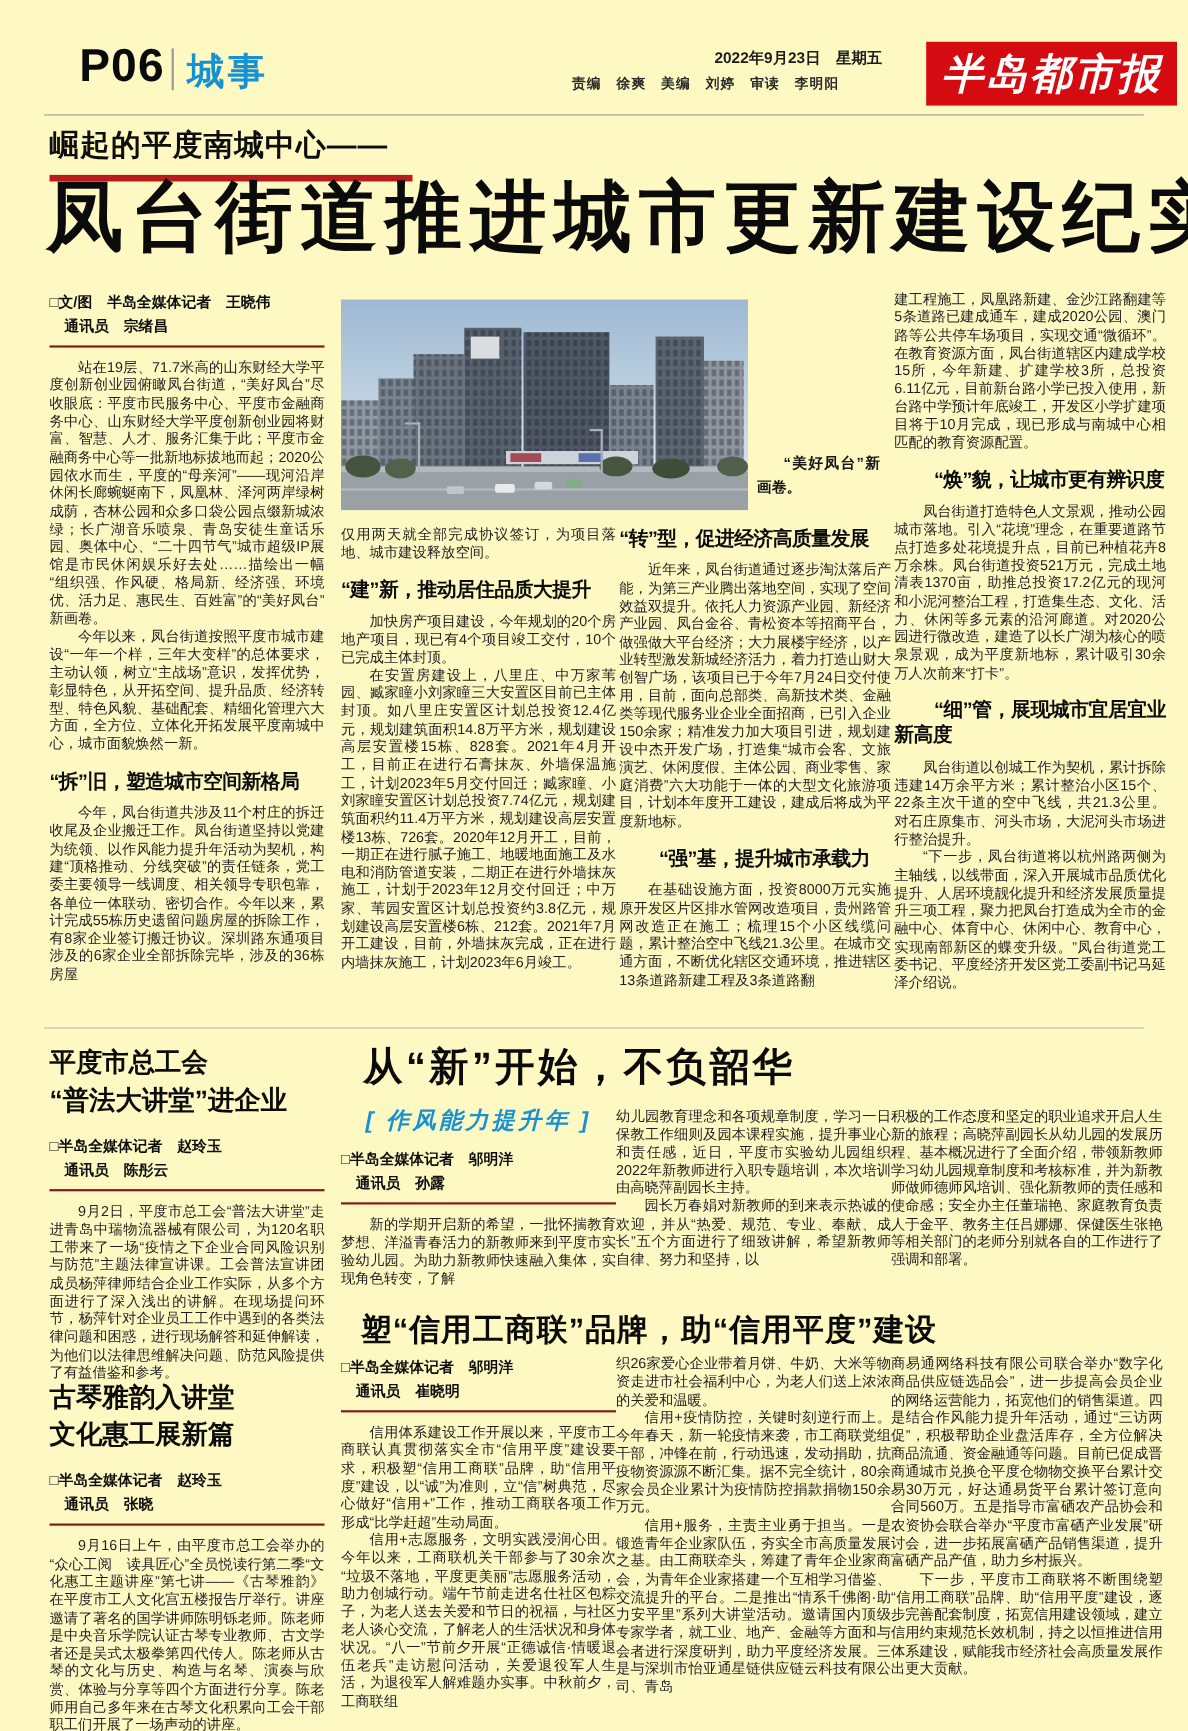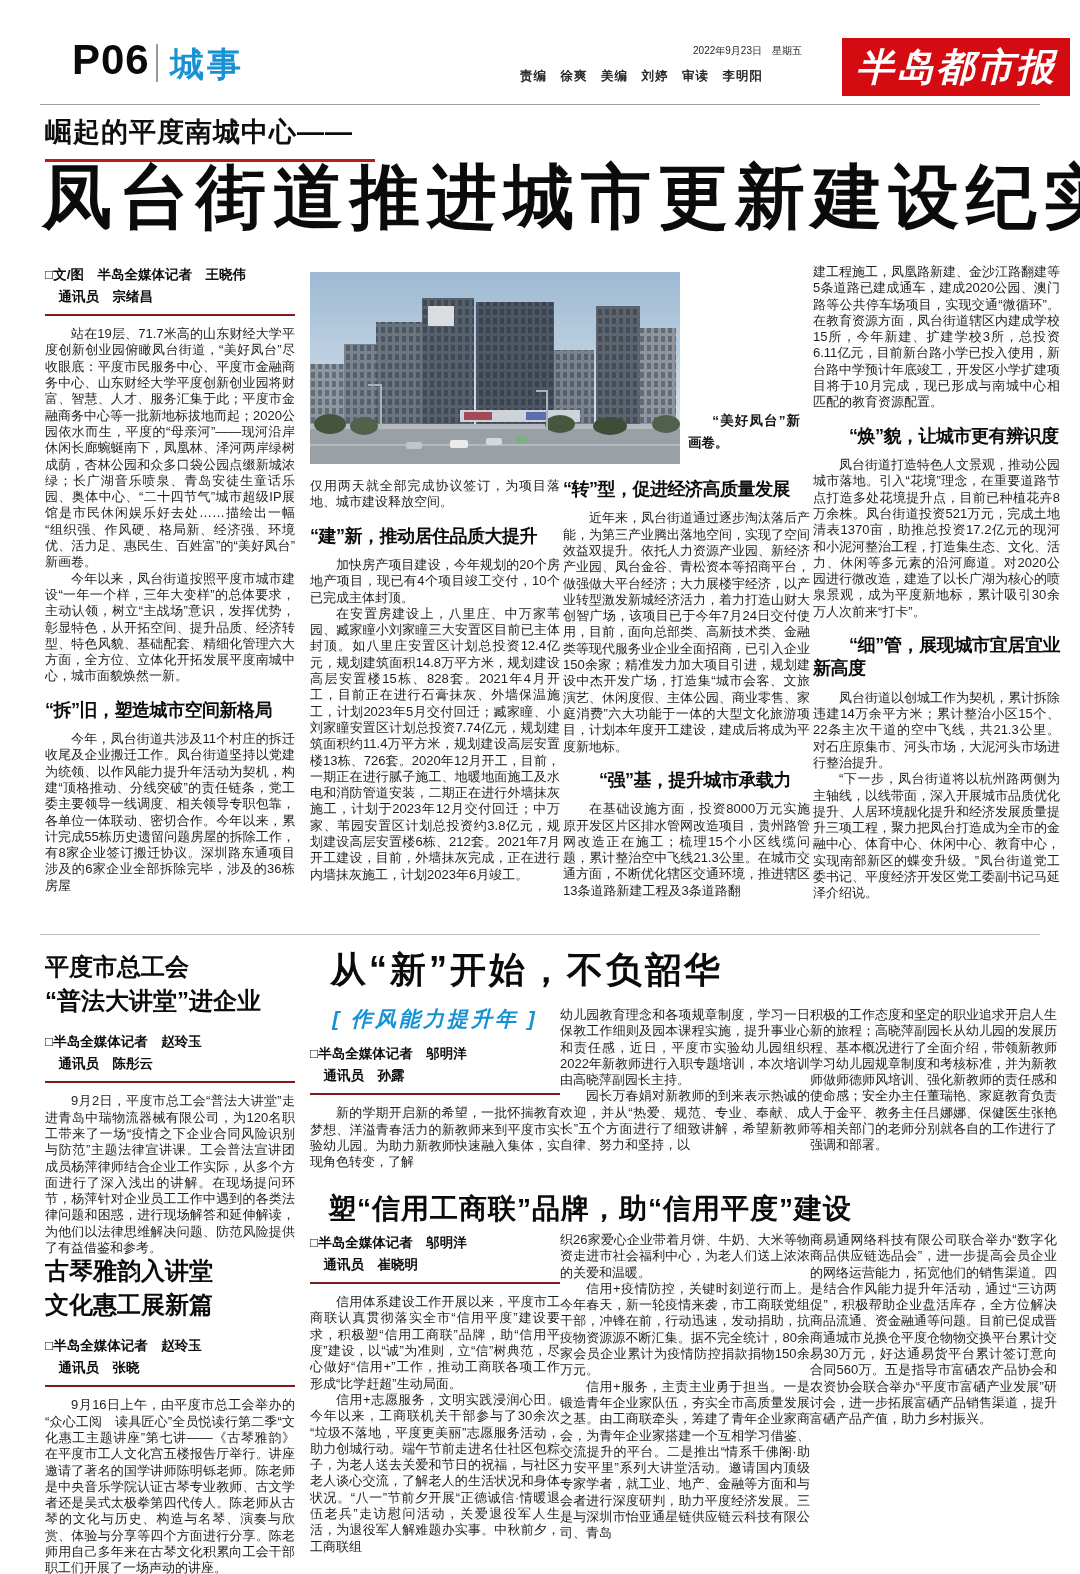--- a/index.html
+++ b/index.html
@@ -4,38 +4,38 @@
 <style>
   :root{
     --blue:#1791d3;
     --red:#d40b10;
     --ink:#151515;
     --body:#222222;
   }
   html,body{margin:0;padding:0;background:#e9e9e9;}
   .page{
     position:relative;width:1080px;height:1574px;margin:0 auto;
-    background:#ffffff;overflow:hidden;
+    background:#fef9c3;overflow:hidden;
     font-family:"Liberation Sans",sans-serif;color:var(--body);
   }
   
   .hdr-pageno{position:absolute;left:72px;top:36px;font-size:42px;font-weight:900;color:#0a0a0a;letter-spacing:1px;}
   .hdr-vbar{position:absolute;left:156px;top:44px;width:2px;height:38px;background:#9a9a9a;}
   .hdr-section{position:absolute;left:170px;top:42px;font-size:34px;font-weight:900;color:var(--blue);letter-spacing:3px;}
-  .hdr-date{position:absolute;left:520px;top:44px;width:282px;text-align:right;font-size:10px;font-weight:400;color:#1c1c1c;}
+  .hdr-date{position:absolute;left:520px;top:44px;width:282px;text-align:right;font-size:14px;font-weight:700;color:#1c1c1c;}
   .hdr-staff{position:absolute;left:520px;top:68px;width:282px;text-align:left;font-size:12.5px;font-weight:600;color:#2a2a2a;letter-spacing:1px;}
   .masthead{
     position:absolute;left:842px;top:38px;width:228px;height:58px;background:var(--red);
     display:flex;align-items:center;justify-content:center;
     color:#fff;font-size:38px;font-weight:900;font-style:italic;letter-spacing:2px;
   }
   .hdr-rule{position:absolute;left:40px;top:104px;width:1000px;height:1px;background:#9c9c9c;}
 
   
-  .kicker{position:absolute;left:45px;top:114px;width:330px;font-size:27px;font-weight:800;color:#0e0e0e;letter-spacing:1px;padding-bottom:9px;border-bottom:3px solid #b91c1c;}
+  .kicker{position:absolute;left:45px;top:114px;width:330px;font-size:27px;font-weight:800;color:#0e0e0e;letter-spacing:1px;padding-bottom:9px;border-bottom:6px solid #b91c1c;}
   .headline{position:absolute;left:42px;top:160px;width:1005px;font-size:70px;line-height:1.08;font-weight:900;color:#0b0b0b;letter-spacing:7px;white-space:nowrap;}
 
   .col{position:absolute;width:250px;font-size:13px;line-height:16.3px;text-align:justify;color:#1e1e1e;}
   .col-1{left:45px;top:264px;}
   .col-2{left:310px;top:478px;}
   .col-3{left:563px;top:478px;width:247px;}
   .col-4{left:813px;top:264px;width:247px;}
   .body-p{text-indent:2em;margin:0;}
   .colhead{font-size:18px;font-weight:900;color:#0c0c0c;letter-spacing:-0.5px;margin:14px 0 9px;line-height:1.3;}
   .colhead.indent{text-indent:2em;}
@@ -231,17 +231,18 @@
         <p class="body-p">信用体系建设工作开展以来，平度市工商联认真贯彻落实全市“信用平度”建设要求，积极塑“信用工商联”品牌，助“信用平度”建设，以“诚”为准则，立“信”树典范，尽心做好“信用+”工作，推动工商联各项工作形成“比学赶超”生动局面。</p>
         <p class="body-p">信用+志愿服务，文明实践浸润心田。今年以来，工商联机关干部参与了30余次“垃圾不落地，平度更美丽”志愿服务活动，助力创城行动。端午节前走进名仕社区包粽子，为老人送去关爱和节日的祝福，与社区老人谈心交流，了解老人的生活状况和身体状况。“八一”节前夕开展“正德诚信·情暖退伍老兵”走访慰问活动，关爱退役军人生活，为退役军人解难题办实事。中秋前夕，工商联组</p>
       </div>
       <div class="bcol">
         <p class="body-p" style="text-indent:0;">织26家爱心企业带着月饼、牛奶、大米等物资走进市社会福利中心，为老人们送上浓浓的关爱和温暖。</p>
         <p class="body-p">信用+疫情防控，关键时刻逆行而上。今年春天，新一轮疫情来袭，市工商联党组干部，冲锋在前，行动迅速，发动捐助，抗疫物资源源不断汇集。据不完全统计，80余家会员企业累计为疫情防控捐款捐物150余万元。</p>
         <p class="body-p">信用+服务，主责主业勇于担当。一是锻造青年企业家队伍，夯实全市高质量发展之基。由工商联牵头，筹建了青年企业家商会，为青年企业家搭建一个互相学习借鉴、交流提升的平台。二是推出“情系千佛阁·助力安平里”系列大讲堂活动。邀请国内顶级专家学者，就工业、地产、金融等方面和与会者进行深度研判，助力平度经济发展。三是与深圳市怡亚通星链供应链云科技有限公司、青岛</p>
       </div>
       <div class="bcol narrow">
         <p class="body-p" style="text-indent:0;">商易通网络科技有限公司联合举办“数字化商品供应链选品会”，进一步提高会员企业的网络运营能力，拓宽他们的销售渠道。四是结合作风能力提升年活动，通过“三访两促”，积极帮助企业盘活库存，全方位解决商品流通、资金融通等问题。目前已促成晋商通城市兑换仓平度仓物物交换平台累计交易30万元，好达通易货平台累计签订意向合同560万。五是指导市富硒农产品协会和农资协会联合举办“平度市富硒产业发展”研讨会，进一步拓展富硒产品销售渠道，提升富硒产品产值，助力乡村振兴。</p>
+        <p class="body-p">下一步，平度市工商联将不断围绕塑“信用工商联”品牌、助“信用平度”建设，逐步完善配套制度，拓宽信用建设领域，建立信用约束规范长效机制，持之以恒推进信用体系建设，赋能我市经济社会高质量发展作出更大贡献。</p>
       </div>
     </div>
   </div>
 
 </div>
 
 </body></html>

